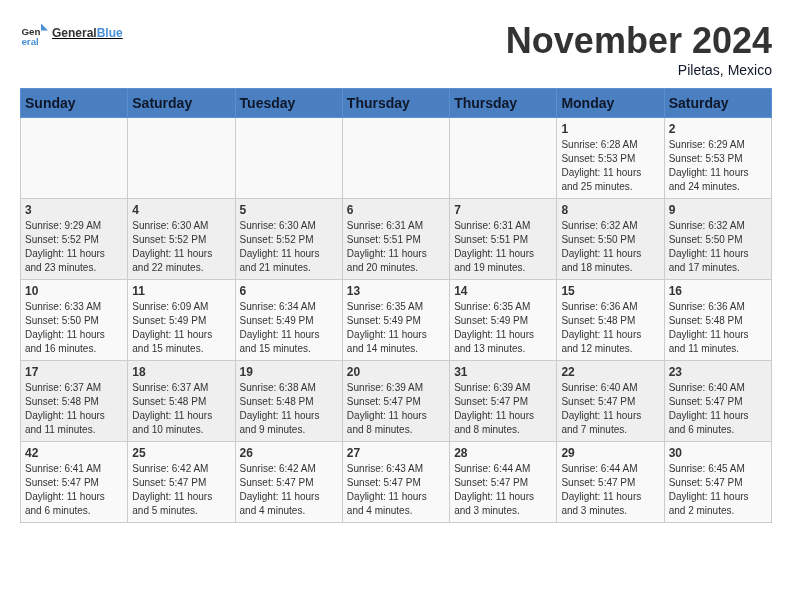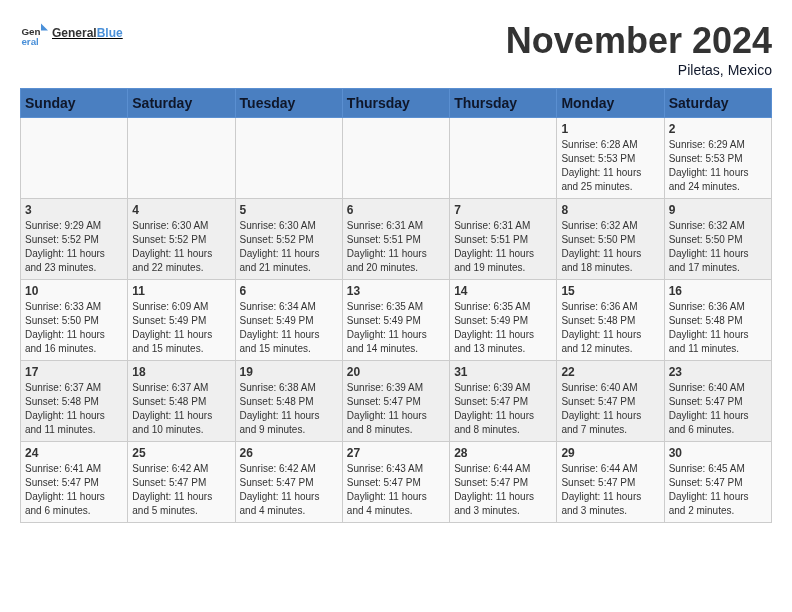--- a/index.html
+++ b/index.html
@@ -266,21 +266,21 @@
         </td>
         <td>
           <span class="day-number">23</span>
           <div class="day-info">Sunrise: 6:40 AM
 Sunset: 5:47 PM
 Daylight: 11 hours and 6 minutes.</div>
         </td>
       </tr>
       <tr>
         <td>
-          <span class="day-number">24</span>
+          <span class="day-number">42</span>
           <div class="day-info">Sunrise: 6:41 AM
 Sunset: 5:47 PM
 Daylight: 11 hours and 6 minutes.</div>
         </td>
         <td>
           <span class="day-number">25</span>
           <div class="day-info">Sunrise: 6:42 AM
 Sunset: 5:47 PM
 Daylight: 11 hours and 5 minutes.</div>
         </td>

